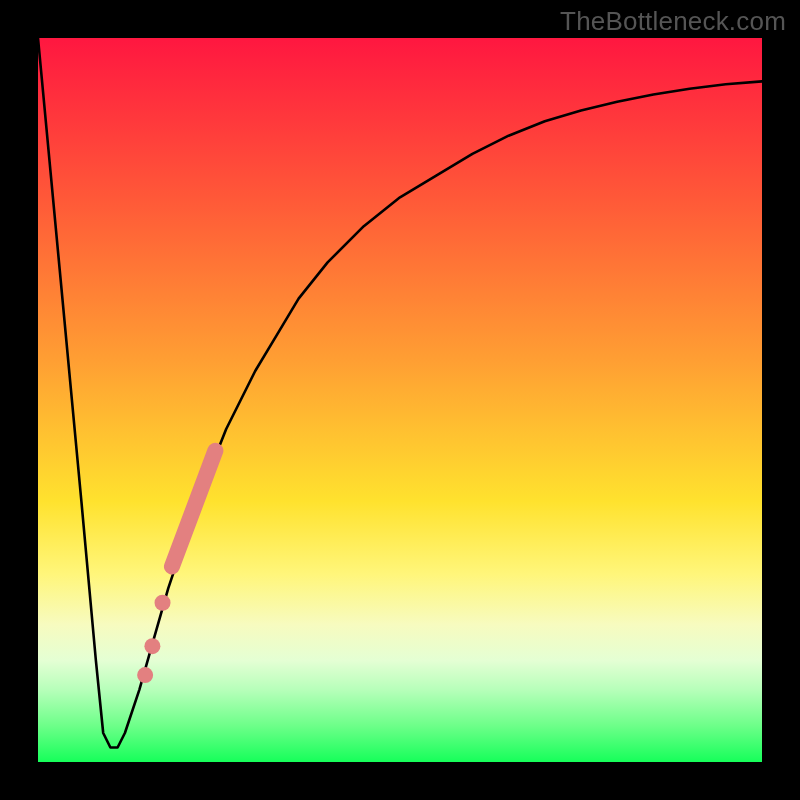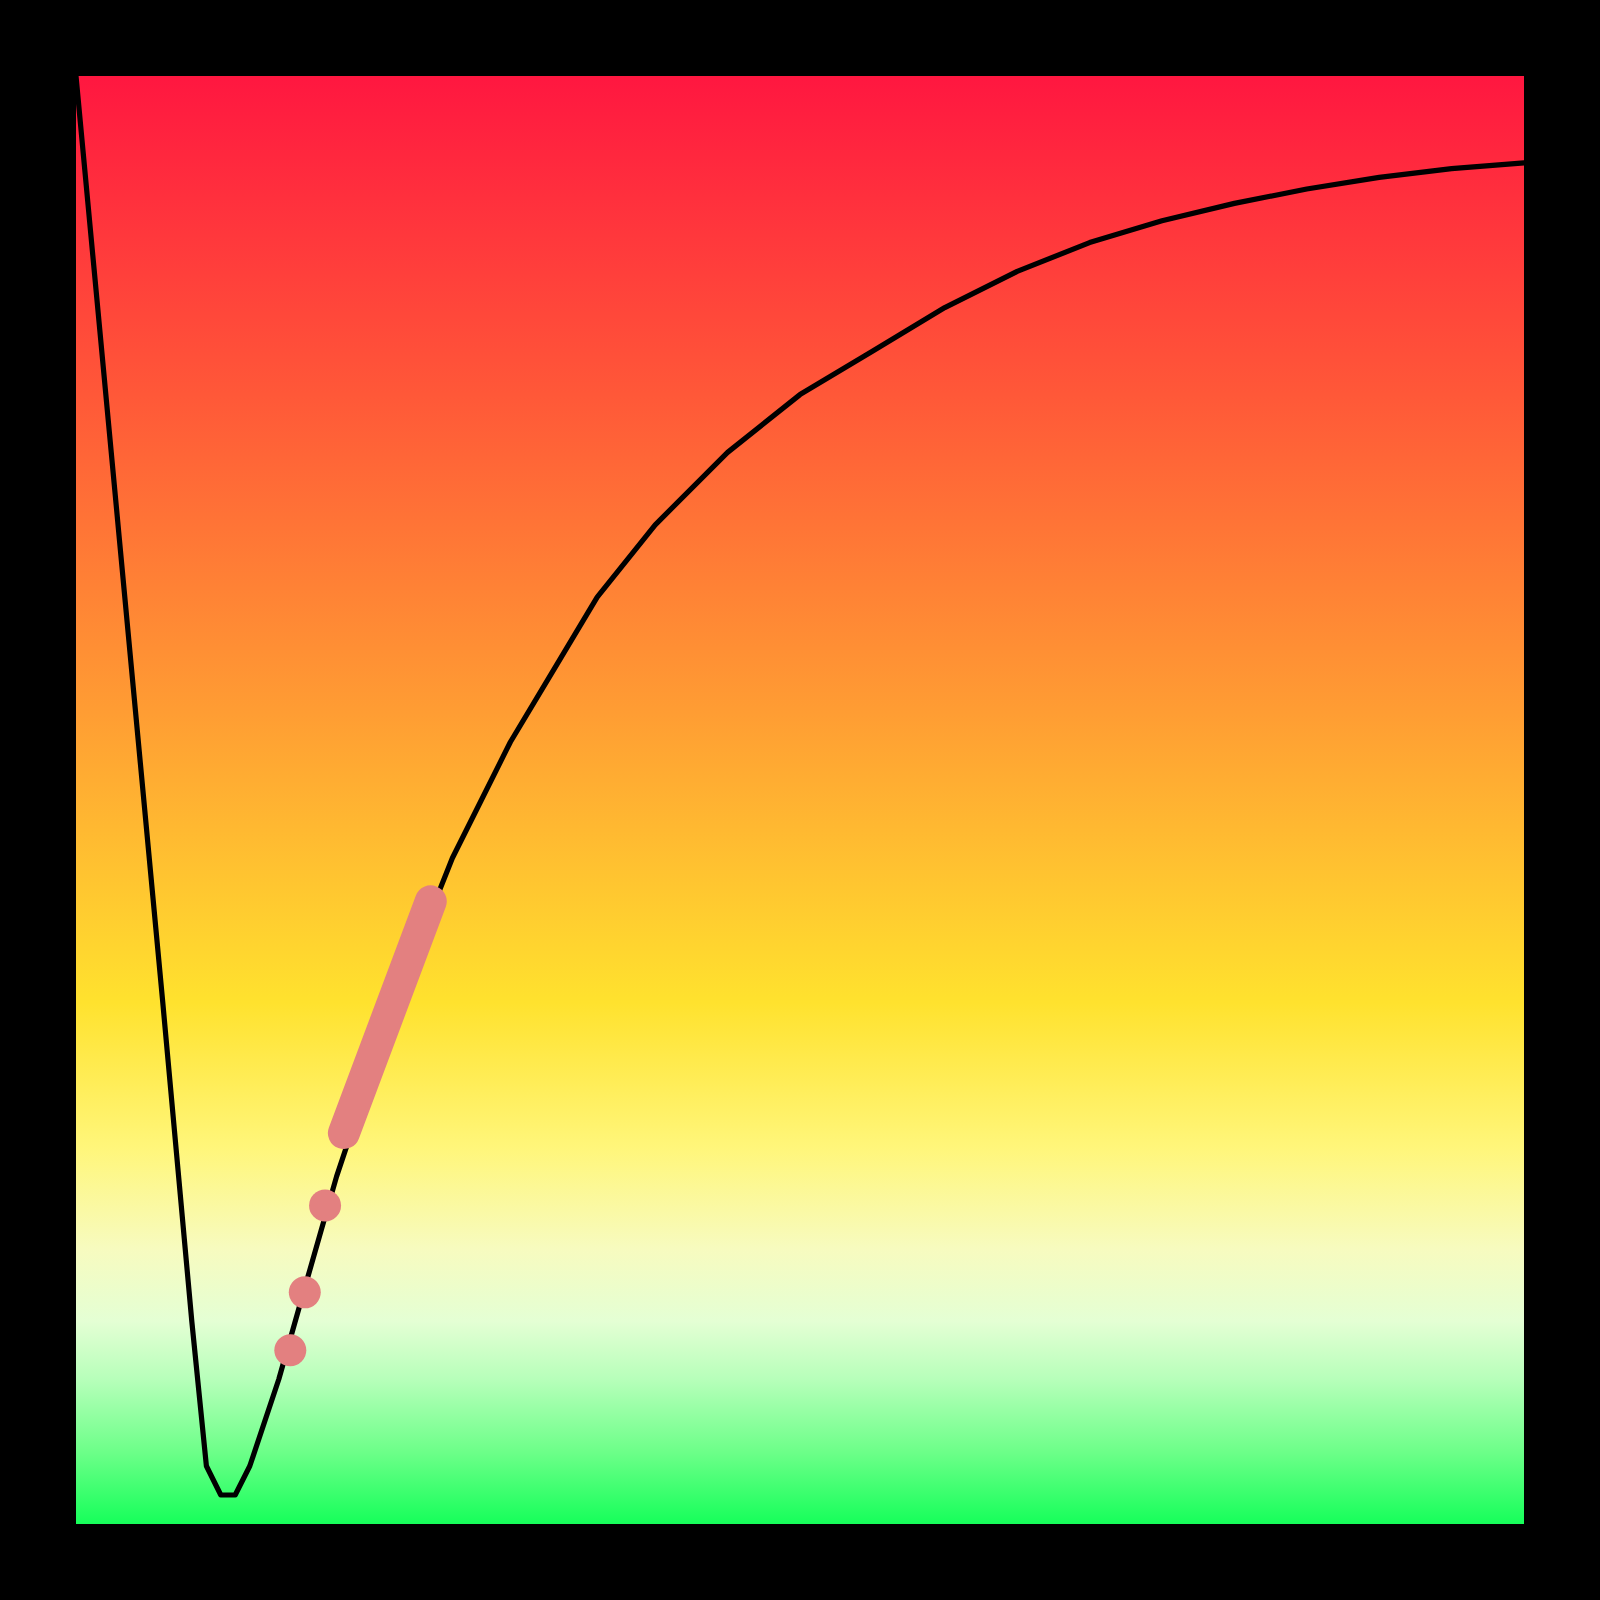--- a/index.html
+++ b/index.html
@@ -50,20 +50,21 @@
     top: 0;
     width: 724px;
     height: 724px;
     overflow: visible;
   }
 </style>
 </head>
 <body>
 
 <div class="frame">
+  <div class="watermark">TheBottleneck.com</div>
 
   <div class="plot">
     <svg class="curve" viewBox="0 0 724 724" preserveAspectRatio="none">
       <path id="curve-path" fill="none" stroke-width="2.6" stroke-linecap="round" stroke-linejoin="round" d="M0.0 0.0 L21.7 231.7 L43.4 463.4 L57.9 622.6 L65.2 695.0 L72.4 709.5 L79.6 709.5 L86.9 695.0 L101.4 651.6 L115.8 600.9 L130.3 550.2 L144.8 506.8 L159.3 463.4 L173.8 427.2 L188.2 391.0 L202.7 362.0 L217.2 333.0 L238.9 296.8 L260.6 260.6 L289.6 224.4 L325.8 188.2 L362.0 159.3 L398.2 137.6 L434.4 115.8 L470.6 97.7 L506.8 83.3 L543.0 72.4 L579.2 63.7 L615.4 56.5 L651.6 50.7 L687.8 46.3 L724.0 43.4 " stroke="#000000"></path>
       <g id="markers">
           <line x1="133.94" y1="528.52" x2="177.38" y2="412.68" stroke="#e38080" stroke-width="16" stroke-linecap="round"></line>
           <circle cx="124.52799999999999" cy="564.72" r="8" fill="#e38080"></circle>
           <circle cx="114.392" cy="608.16" r="8" fill="#e38080"></circle>
           <circle cx="107.15200000000002" cy="637.12" r="8" fill="#e38080"></circle>
         </g>

